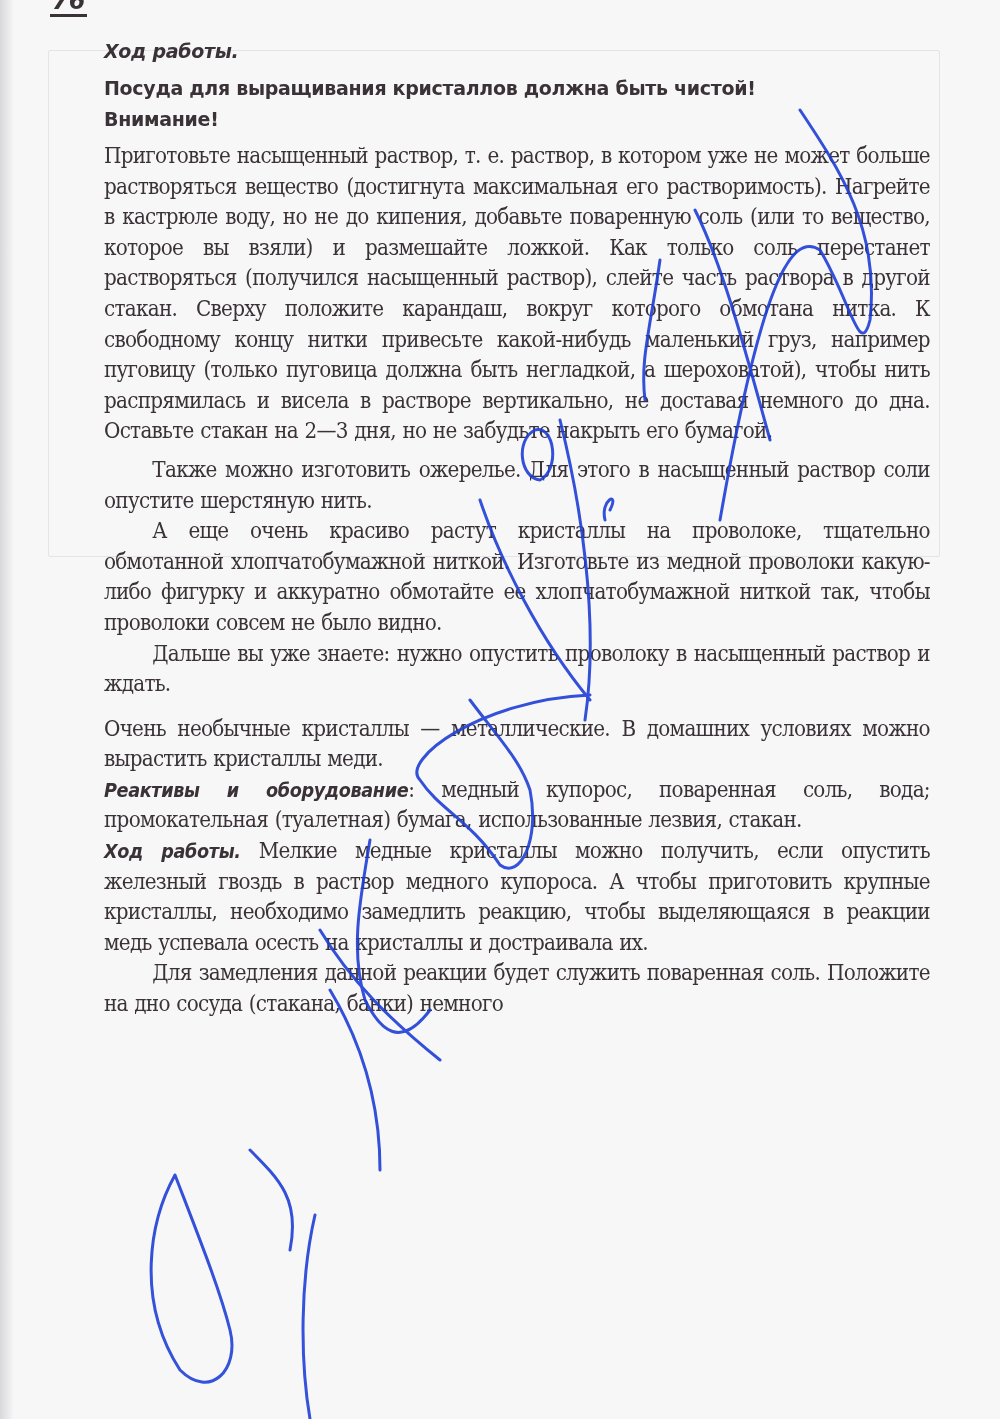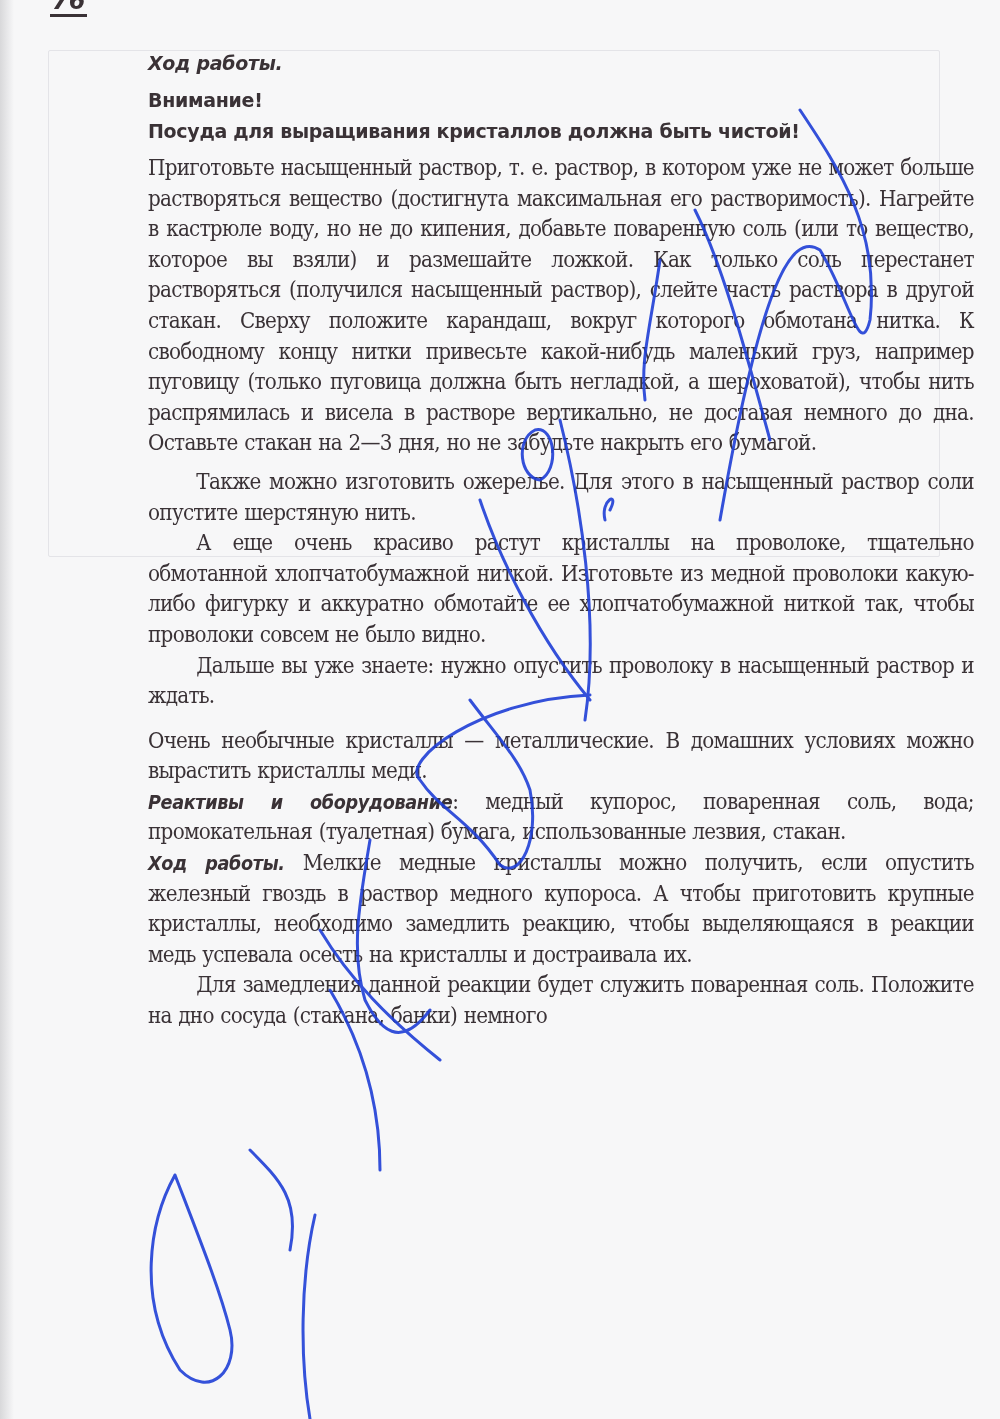--- a/index.html
+++ b/index.html
@@ -17,21 +17,21 @@
       position: absolute; left: 50px; top: -10px;
       font-family: "DejaVu Sans", sans-serif; font-style: italic; font-weight: bold;
       font-size: 24px; color: #3a3236;
       border-bottom: 3px solid #3a3236; padding: 0 2px 2px 2px; line-height: 22px;
     }
     .box {
       position: absolute; left: 48px; top: 50px; width: 890px; height: 505px;
       border: 1px solid #e4e4e8; border-radius: 2px;
     }
     .content {
-      position: absolute; left: 104px; top: 48px; width: 826px; margin-left: 44px;
+      position: absolute; left: 104px; top: 36px; width: 826px;
     }
     .sans-h {
       font-family: "DejaVu Sans", sans-serif; font-weight: bold;
       font-size: 19px; line-height: 31px; color: #3a3236; margin: 0; letter-spacing: -0.3px;
     }
     .sans-h.it { font-style: italic; }
     .para {
       font-size: 21.5px; line-height: 30.6px; text-align: justify; margin: 0;
       letter-spacing: -0.8px; word-spacing: 1px;
       transform: scaleX(0.93); transform-origin: left top; width: 888px;
@@ -49,22 +49,22 @@
 <body>
 
 <div class="page-edge"></div>
 <div class="page-number">76</div>
 
 <div class="box"></div>
 
 <div class="content">
   <p class="sans-h it">Ход работы.</p>
   <div class="gap-s"></div>
+  <p class="sans-h">Посуда для выращивания кристаллов должна быть чистой!</p>
   <p class="sans-h">Внимание!</p>
-  <p class="sans-h">Посуда для выращивания кристаллов должна быть чистой!</p>
   <div class="gap-s"></div>
   <p class="para">Приготовьте насыщенный раствор, т. е. раствор, в котором уже не может больше растворяться вещество (достигнута максимальная его растворимость). Нагрейте в кастрюле воду, но не до кипения, добавьте поваренную соль (или то вещество, которое вы взяли) и размешайте ложкой. Как только соль перестанет растворяться (получился насыщенный раствор), слейте часть раствора в другой стакан. Сверху положите карандаш, вокруг которого обмотана нитка. К свободному концу нитки привесьте какой-нибудь маленький груз, например пуговицу (только пуговица должна быть негладкой, а шероховатой), чтобы нить распрямилась и висела в растворе вертикально, не доставая немного до дна. Оставьте стакан на 2—3 дня, но не забудьте накрыть его бумагой.</p>
   <div style="height:8px"></div>
   <p class="para indent">Также можно изготовить ожерелье. Для этого в насыщенный раствор соли опустите шерстяную нить.</p>
   <p class="para indent">А еще очень красиво растут кристаллы на проволоке, тщательно обмотанной хлопчатобумажной ниткой. Изготовьте из медной проволоки какую-либо фигурку и аккуратно обмотайте ее хлопчатобумажной ниткой так, чтобы проволоки совсем не было видно.</p>
   <p class="para indent">Дальше вы уже знаете: нужно опустить проволоку в насыщенный раствор и ждать.</p>
   <div class="gap-m"></div>
   <p class="para">Очень необычные кристаллы — металлические. В домашних условиях можно вырастить кристаллы меди.</p>
   <p class="para"><span class="lead">Реактивы и оборудование</span><span>: медный купорос, поваренная соль, вода; промокательная (туалетная) бумага, использованные лезвия, стакан.</span></p>
   <p class="para"><span class="lead">Ход работы.</span><span> Мелкие медные кристаллы можно получить, если опустить железный гвоздь в раствор медного купороса. А чтобы приготовить крупные кристаллы, необходимо замедлить реакцию, чтобы выделяющаяся в реакции медь успевала осесть на кристаллы и достраивала их.</span></p>

